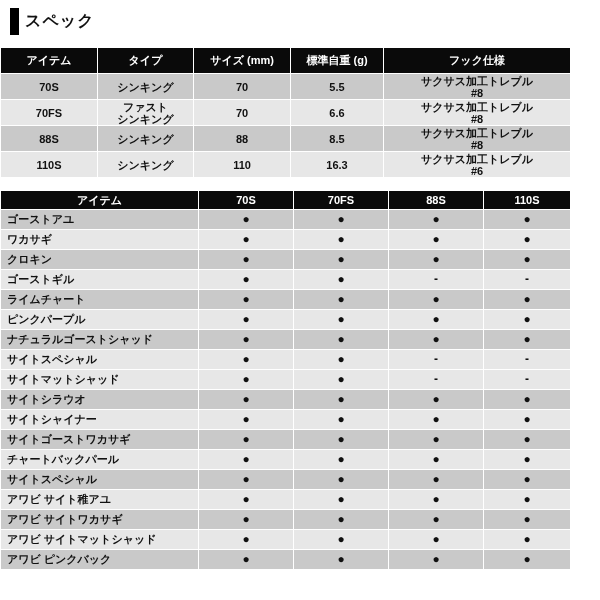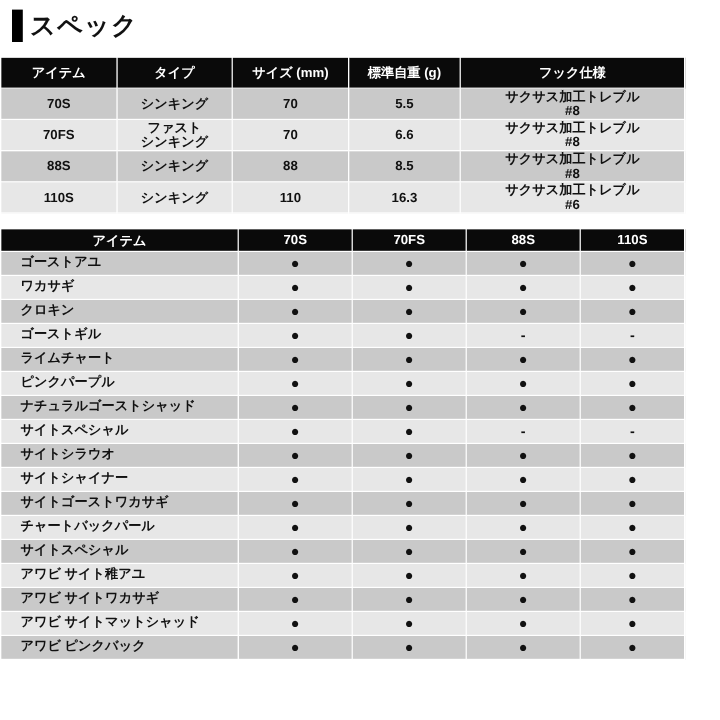--- a/index.html
+++ b/index.html
@@ -15,21 +15,21 @@
   body{
     width:600px;height:600px;background:#ffffff;
     font-family:"Liberation Sans","DejaVu Sans",sans-serif;
     font-weight:bold;color:var(--text);overflow:hidden;
   }
   .title-row{
     display:flex;align-items:center;gap:6px;
     margin:7px 0 0 10px;height:28px;
   }
   .title-bar{width:9px;height:27px;background:var(--accent);}
-  .title-text{font-size:21px;font-weight:bold;margin:0;letter-spacing:1px;}
+  .title-text{font-size:16px;font-weight:bold;margin:0;letter-spacing:1px;}
 
   table{
     border-collapse:collapse;table-layout:fixed;
     margin-left:0;width:570px;
   }
   th,td{border:1px solid #ffffff;padding:0;}
   th{
     background:var(--header-bg);color:var(--header-text);
     font-size:11px;font-weight:bold;text-align:center;
   }
@@ -43,21 +43,21 @@
     line-height:12px;white-space:pre-line;vertical-align:middle;
   }
 
   #color-table{margin-top:12px;}
   #color-table th{height:19px;}
   #color-table td{
     height:19px;font-size:11px;vertical-align:middle;text-align:center;
     line-height:19px;
   }
   #color-table td.name{
-    text-align:left;padding-left:16px;white-space:nowrap;overflow:hidden;
+    text-align:left;padding-left:6px;white-space:nowrap;overflow:hidden;
   }
   #color-table td.mark{font-size:12px;}
 </style>
 </head>
 <body>
 
 <div>
 
   <div class="title-row">
     <span class="title-bar"></span>
@@ -185,20 +185,27 @@
           <td class="mark">●</td>
           <td class="mark">●</td>
         </tr>
         <tr class="light">
           <td class="name">サイトスペシャル</td>
           <td class="mark">●</td>
           <td class="mark">●</td>
           <td class="mark">-</td>
           <td class="mark">-</td>
         </tr>
+        <tr class="light">
+          <td class="name">サイトマットシャッド</td>
+          <td class="mark">●</td>
+          <td class="mark">●</td>
+          <td class="mark">-</td>
+          <td class="mark">-</td>
+        </tr>
         <tr class="dark">
           <td class="name">サイトシラウオ</td>
           <td class="mark">●</td>
           <td class="mark">●</td>
           <td class="mark">●</td>
           <td class="mark">●</td>
         </tr>
         <tr class="light">
           <td class="name">サイトシャイナー</td>
           <td class="mark">●</td>

